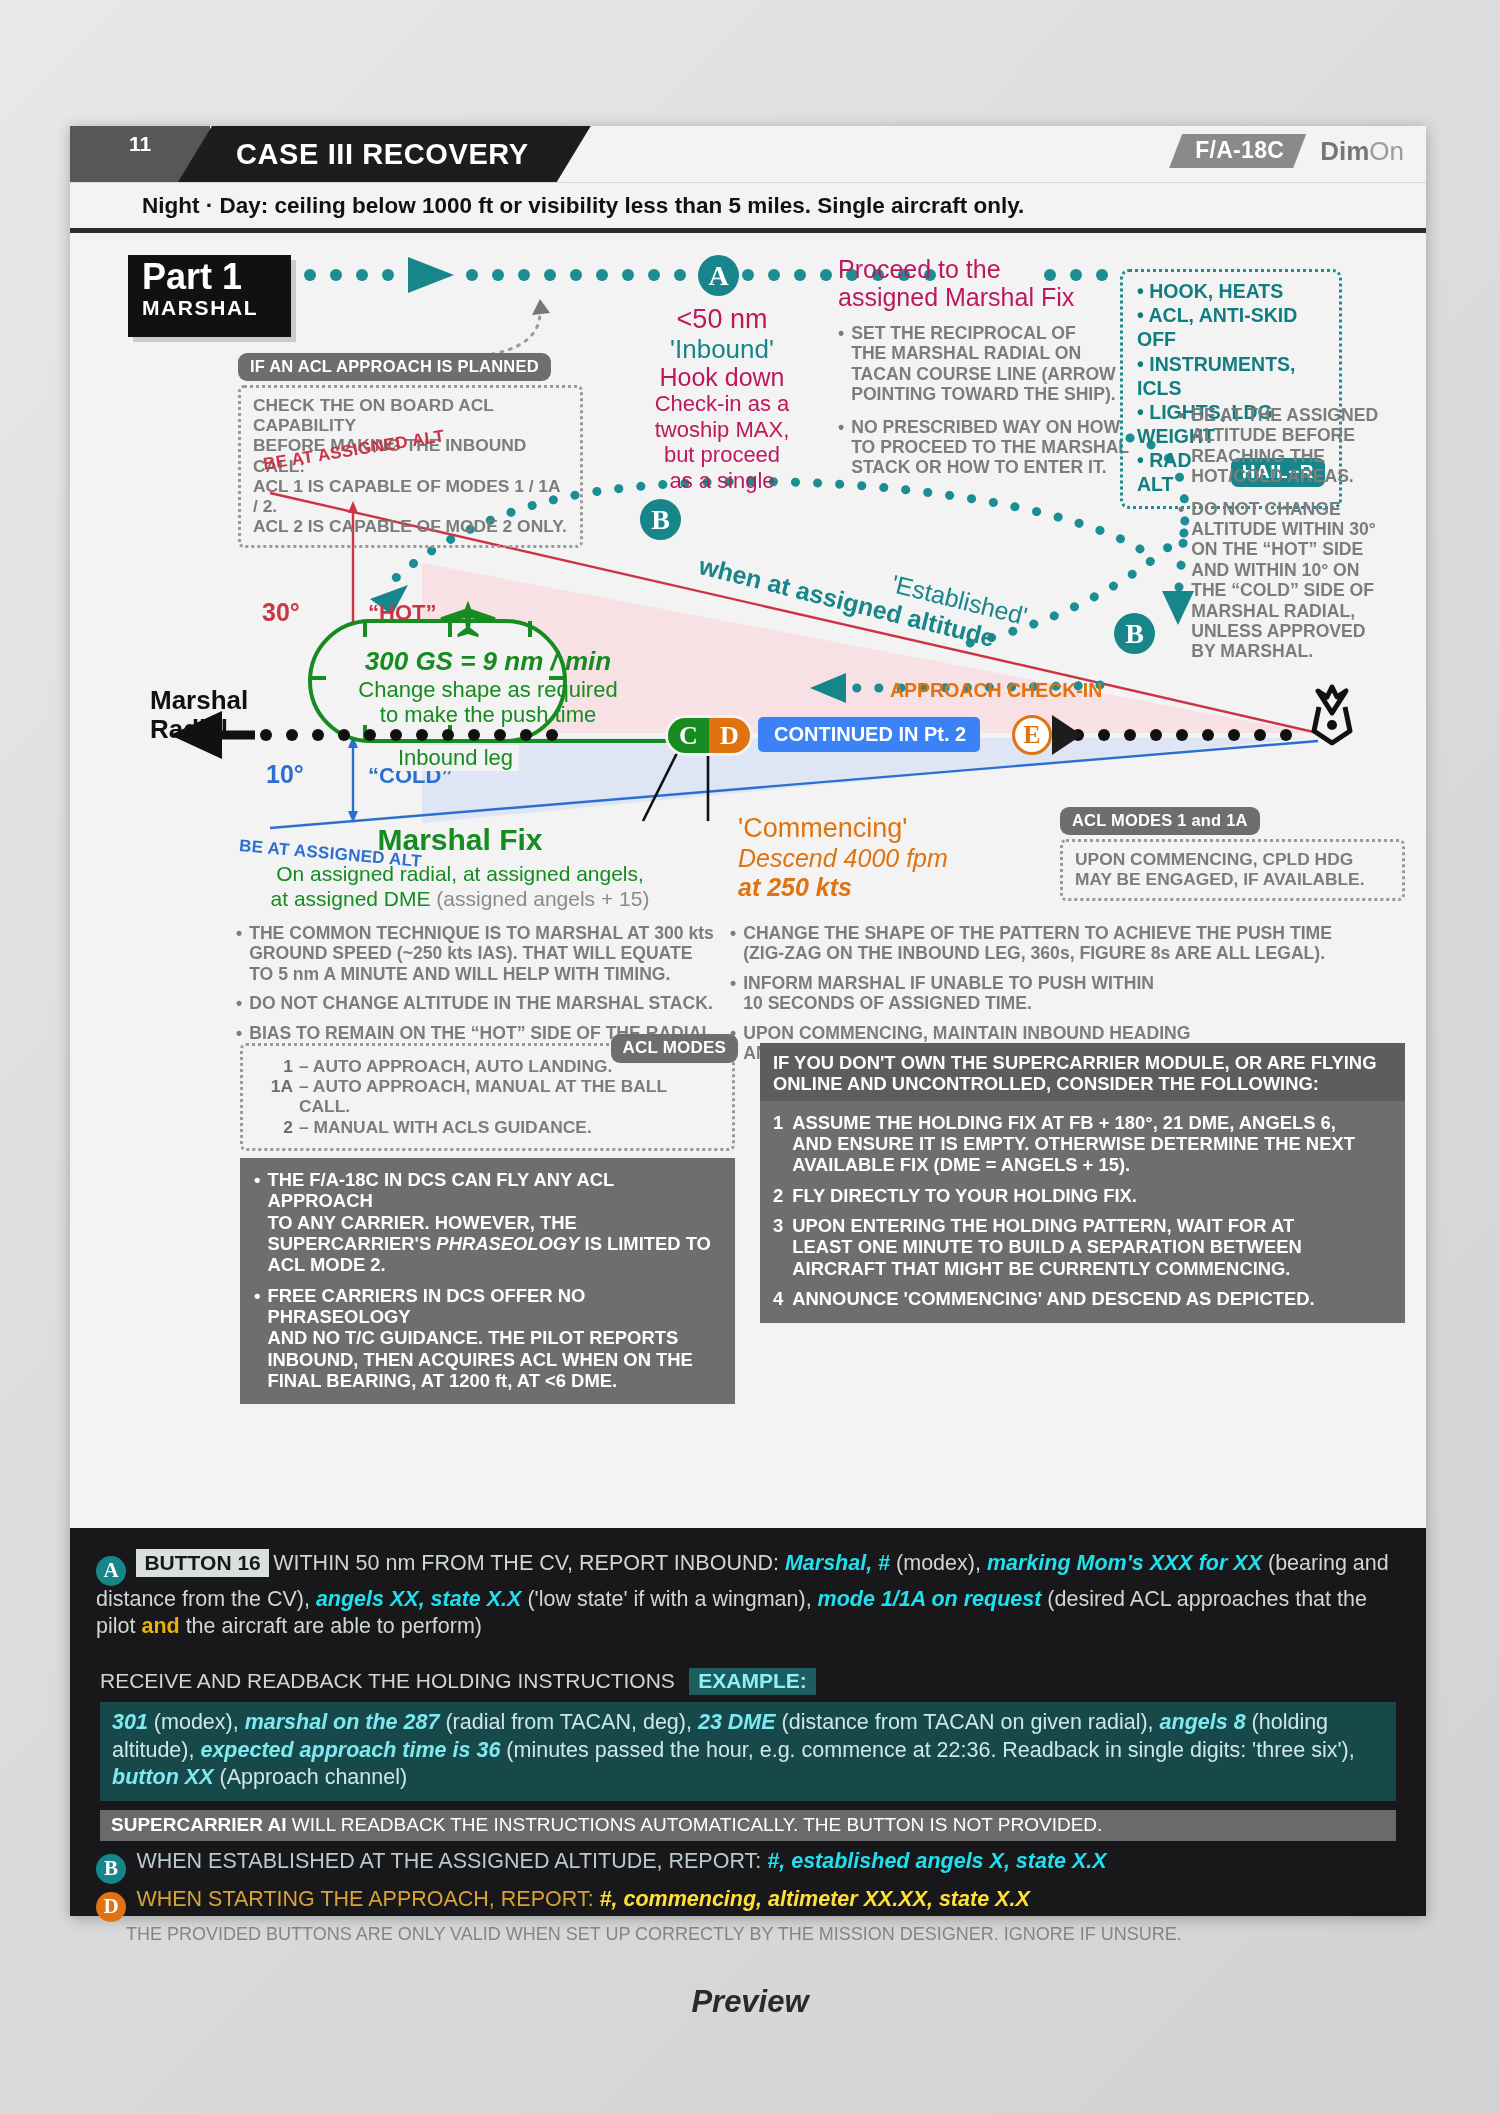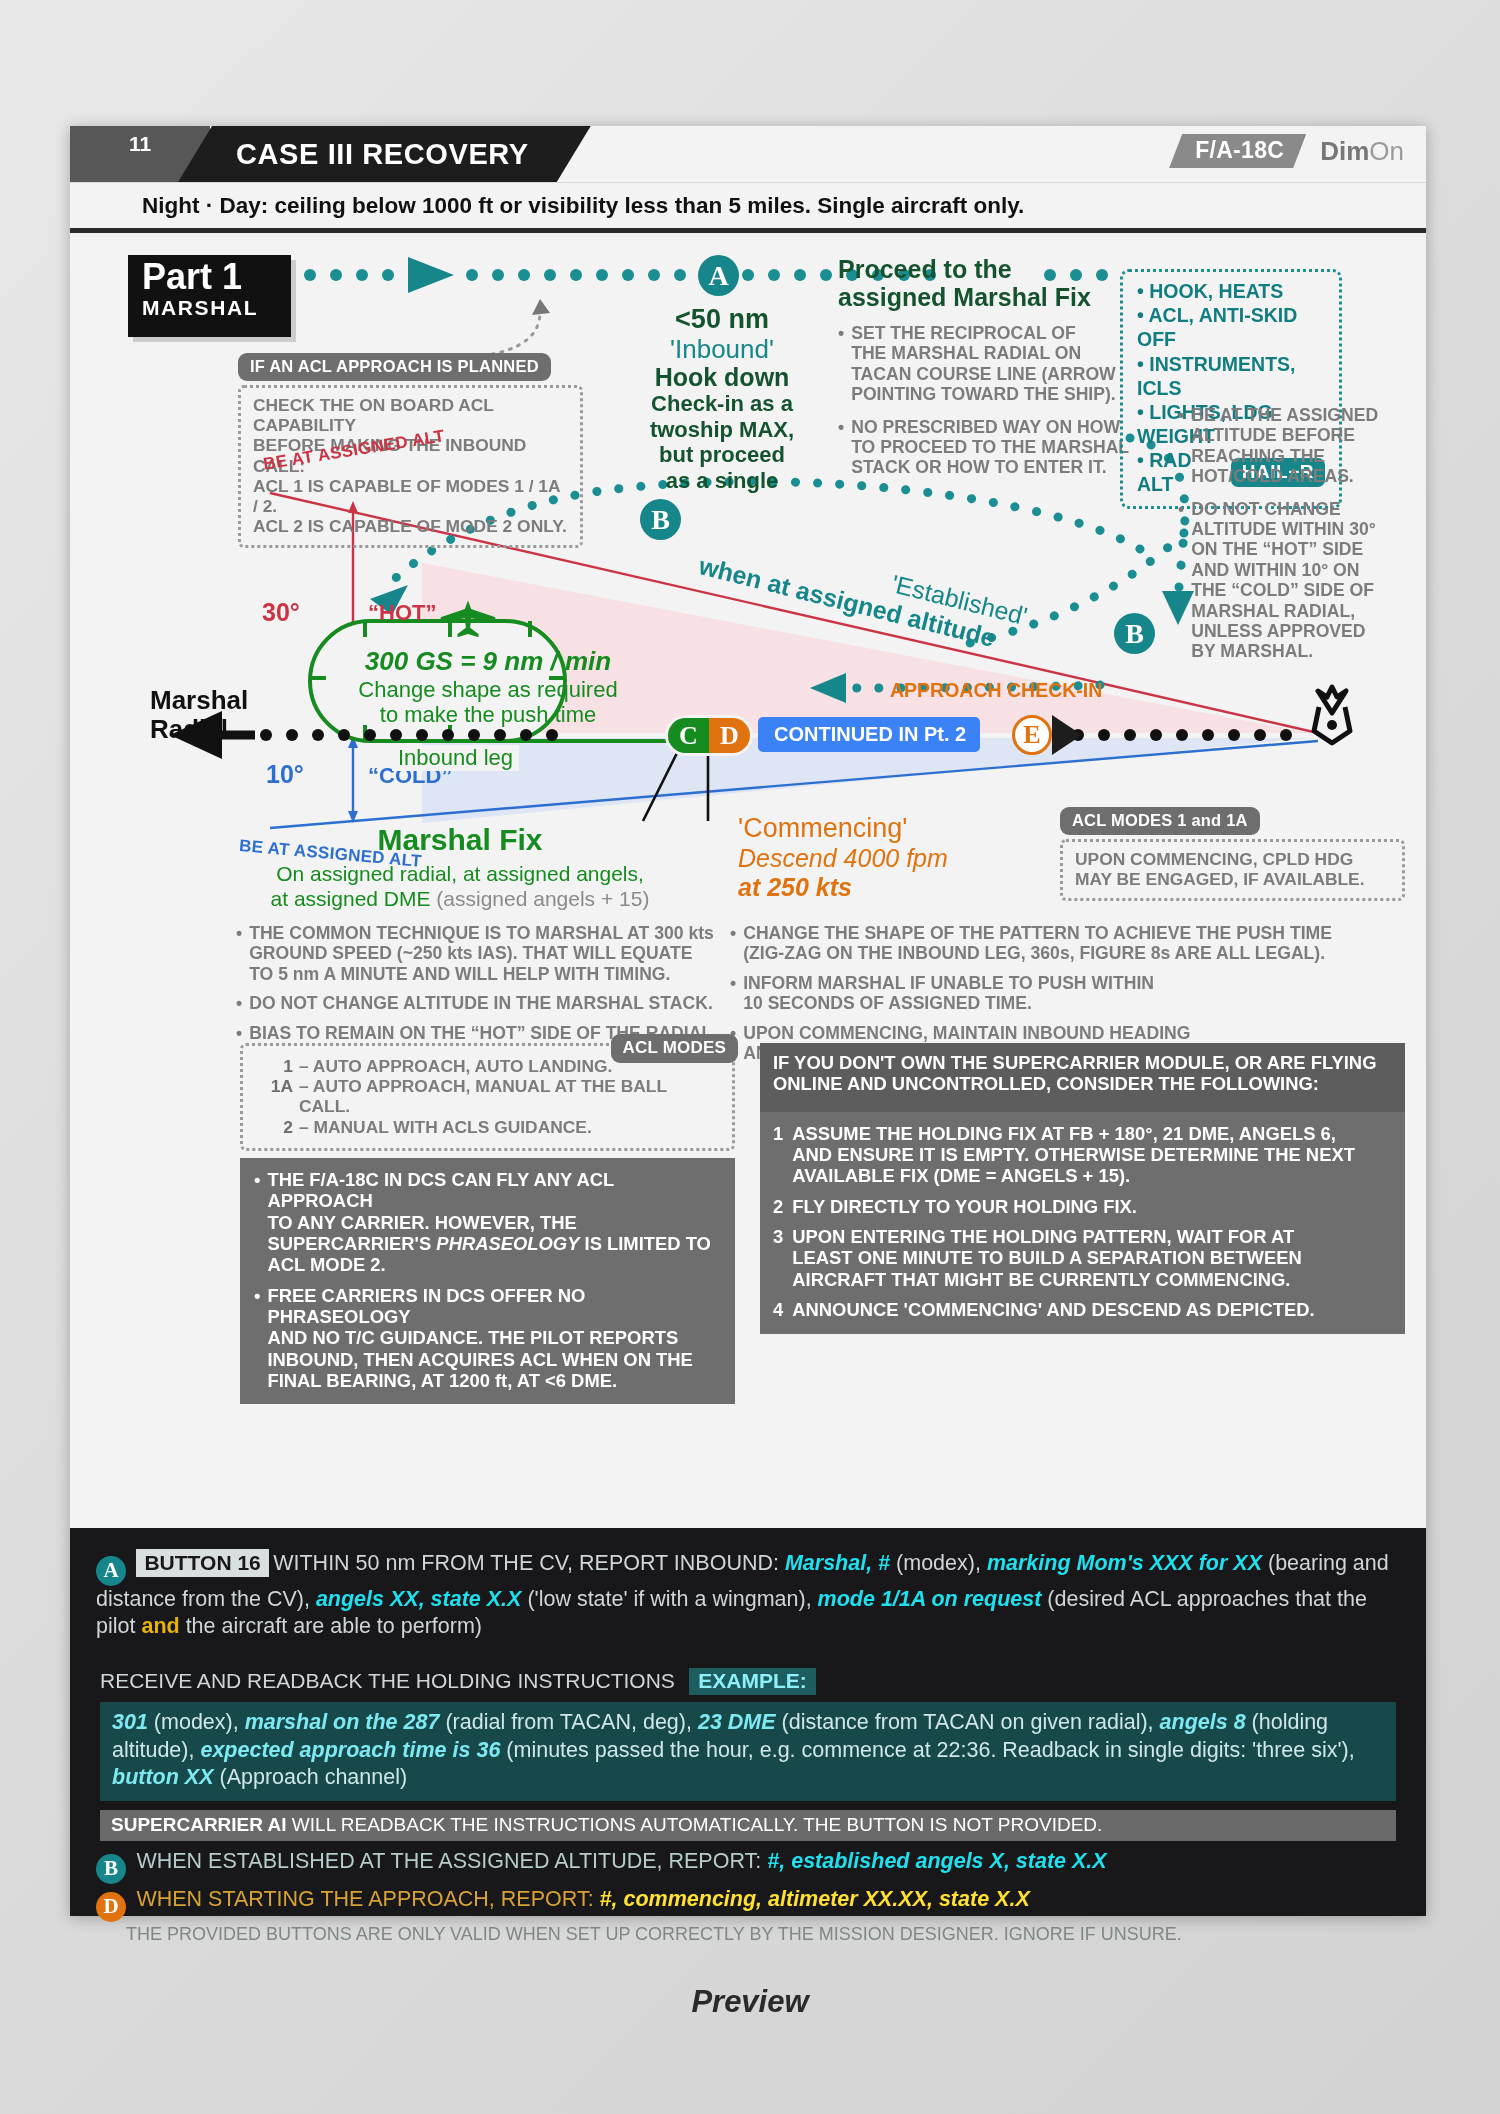--- a/index.html
+++ b/index.html
@@ -85,21 +85,21 @@
   }
 
   .circ{
     display:inline-flex; align-items:center; justify-content:center;
     border-radius:50%; color:#fff; font-weight:700; font-family:"Liberation Serif",serif;
   }
   .circ-teal{ background:#17868a; }
   .circ-orange{ background:#e0730f; }
 
   
-  .hl-teal{ color:#14532d; font-weight:700; }
+  .hl-teal{ color:#be185d; font-weight:400; }
 
   .bul{ color:#7c7c7c; font-weight:700; font-size:17.6px; line-height:1.16;}
 
   
   .slab{ background:#6e6e6e; color:#fff; }
   .slab-hdr{ background:#5d5d5d; color:#fff; }
   .slabtxt{ font-weight:700; font-size:18.4px; line-height:1.16; }
   .blackpanel{
     position:absolute; left:70px; top:1528px; width:1356px; height:388px;
     background:#18181a;
@@ -483,21 +483,21 @@
         <div style="display:flex; gap:7px; margin-top:9px;">
           <span class="slabtxt">•</span>
           <span class="slabtxt" style="white-space:pre-line;">FREE CARRIERS IN DCS OFFER NO PHRASEOLOGY
 AND NO T/C GUIDANCE. THE PILOT REPORTS
 INBOUND, THEN ACQUIRES ACL WHEN ON THE
 FINAL BEARING, AT 1200 ft, AT &lt;6 DME.</span>
         </div>
       </div>
 
       <div class="abs" style="left:690px; top:810px; width:645px;">
-        <div class="slab-hdr" style="padding:9px 13px 17px;">
+        <div class="slab-hdr" style="padding:9px 13px 6px;">
           <div class="slabtxt" style="white-space:pre-line;">IF YOU DON'T OWN THE SUPERCARRIER MODULE, OR ARE FLYING
 ONLINE AND UNCONTROLLED, CONSIDER THE FOLLOWING:</div>
         </div>
         <div class="slab" style="padding:11px 13px 14px;">
           <div style="display:flex; gap:9px;">
             <span class="slabtxt">1</span>
             <span class="slabtxt" style="white-space:pre-line;">ASSUME THE HOLDING FIX AT FB + 180°, 21 DME, ANGELS 6,
 AND ENSURE IT IS EMPTY. OTHERWISE DETERMINE THE NEXT
 AVAILABLE FIX (DME = ANGELS + 15).</span>
           </div>

